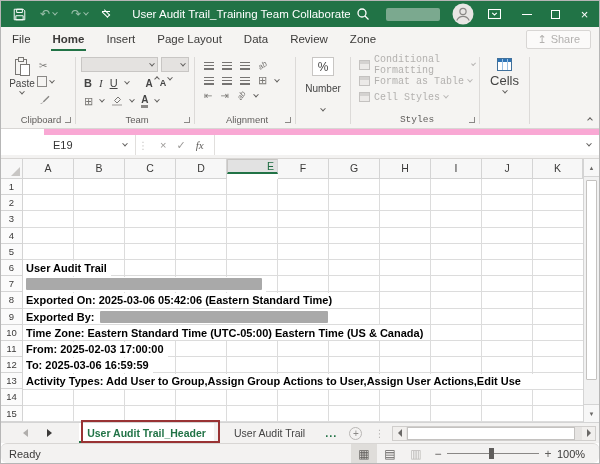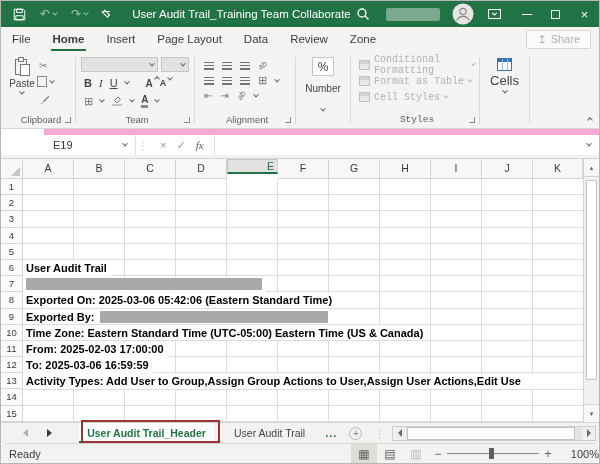--- a/index.html
+++ b/index.html
@@ -137,21 +137,21 @@
   
   .statusbar { position:absolute; left:0; right:0; bottom:0; height:20px; background:#f3f2f1; border-top:1px solid #d8d6d4; display:flex; align-items:center; font-size:11px; color:#3b3a39;border-radius:6px; }
   .st-mode { margin-left:8px; }
   .st-spacer { flex:1; }
   .vic { width:26px; height:100%; display:flex; align-items:center; justify-content:center; color:#605e5c; font-size:12px; }
   .vic.active { background:#dfddda; }
   .vic.dim { color:#bbb9b7; }
   .zminus, .zplus { width:18px; text-align:center; color:#605e5c; font-size:12px; }
   .ztrack { width:92px; height:1px; background:#8a8886; position:relative; }
   .zhandle { position:absolute; left:42px; top:-5px; width:5px; height:11px; background:#605e5c; }
-  .zlabel { width:42px; text-align:right; }
+  .zlabel { width:42px; }
 </style>
 </head>
 <body>
 
 <div class="w">
 
   <div class="titlebar">
     <span class="tb-btn tb-save">
       <svg width="13" height="13" viewBox="0 0 16 16" fill="none" stroke="#fff" stroke-width="1.2">
           <path d="M1.5 1.5h11l2 2v11h-13z"></path>

